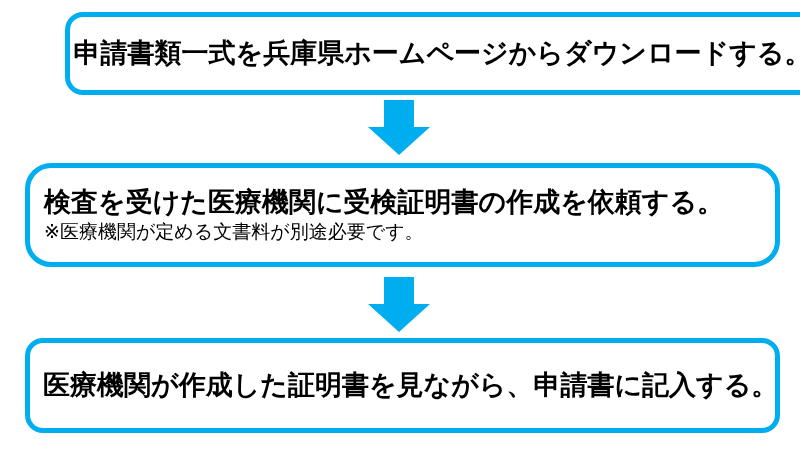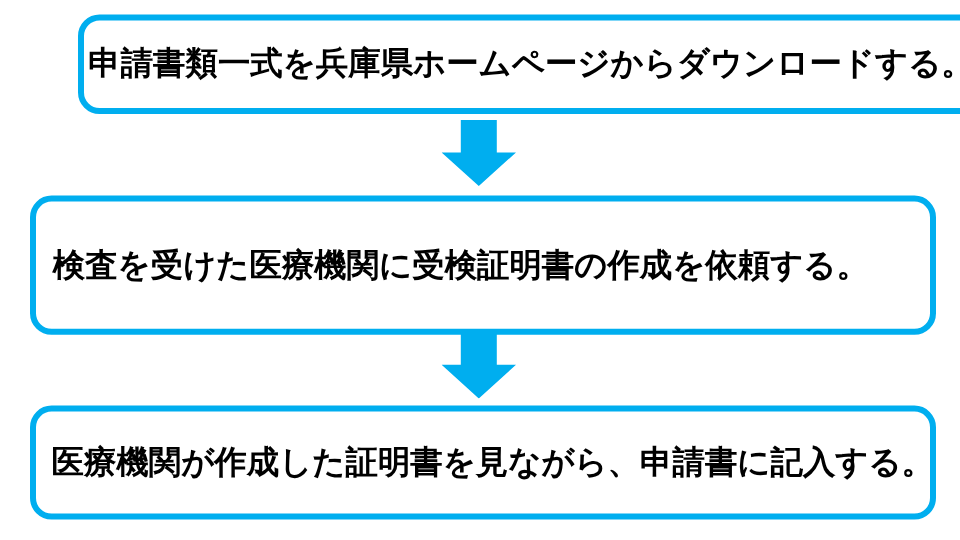--- a/index.html
+++ b/index.html
@@ -30,23 +30,24 @@
     color: #000000;
   }
   .step-1 {
     top: 12px;
     height: 83px;
     align-items: center;
     margin-left: 40px;
   }
   .step-2 {
     top: 163px;
-    height: 116px;
+    height: 104px;
     padding-left: 14px;
     padding-right: 10px;
+    border-radius: 26px;
   }
   .step-3 {
     top: 338px;
     height: 95px;
     padding-left: 13px;
     padding-right: 8px;
   }
   .main-line {
     font-size: 27px;
     font-weight: bold;
@@ -81,20 +82,21 @@
   </div>
 
   <div class="arrow arrow-1">
     <svg viewBox="0 0 62 55" xmlns="http://www.w3.org/2000/svg" aria-hidden="true">
       <polygon points="16,0 46,0 46,27 62,27 31,55 0,27 16,27"></polygon>
     </svg>
   </div>
 
   <div class="step step-2">
     <div class="main-line">検査を受けた医療機関に受検証明書の作成を依頼する。</div>
+    <div class="note-line">※医療機関が定める文書料が別途必要です。</div>
   </div>
 
   <div class="arrow arrow-2">
     <svg viewBox="0 0 62 55" xmlns="http://www.w3.org/2000/svg" aria-hidden="true">
       <polygon points="16,0 46,0 46,27 62,27 31,55 0,27 16,27"></polygon>
     </svg>
   </div>
 
   <div class="step step-3">
     <div class="main-line">医療機関が作成した証明書を見ながら、申請書に記入する。</div>

